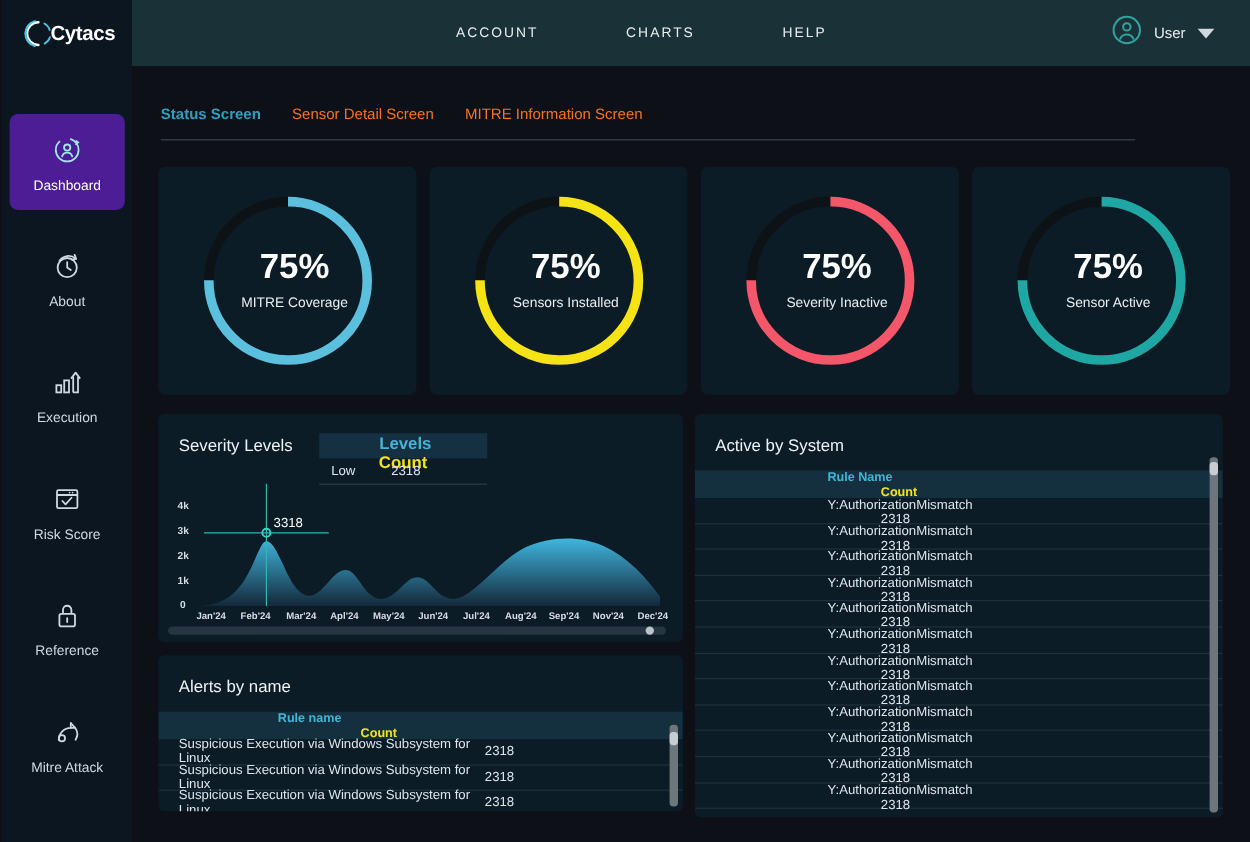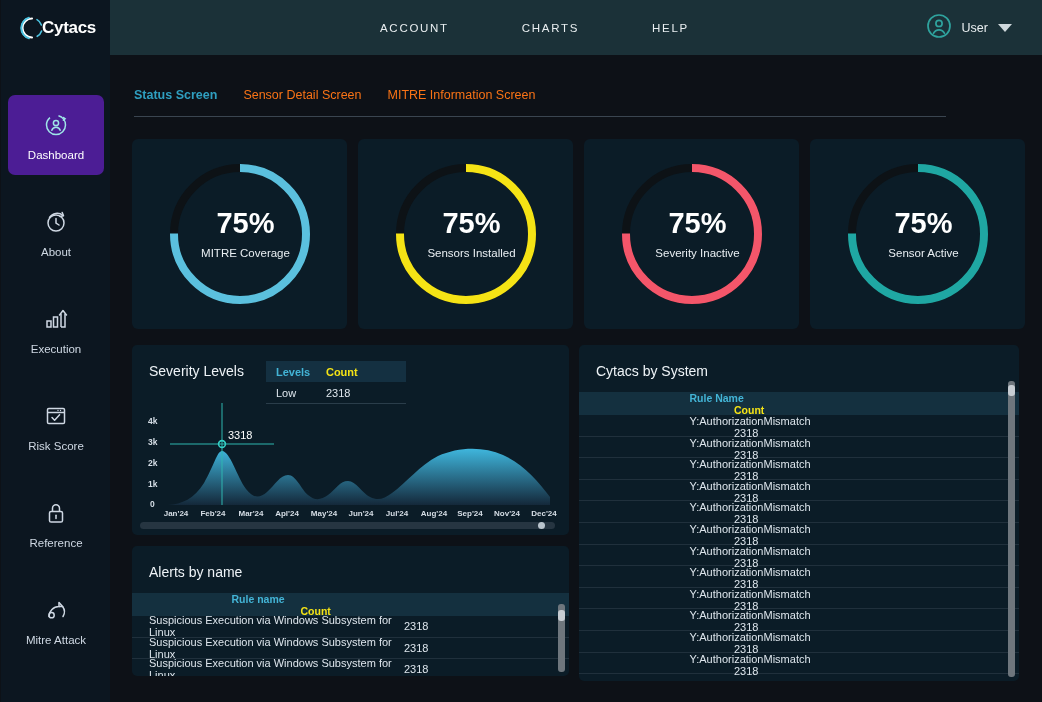--- a/index.html
+++ b/index.html
@@ -86,21 +86,21 @@
 
   .panel { background:#0b1c27; border-radius:5px; }
   .panel-title { font-size:14px; color:#eef3f7; padding:18px 0 0 17px; }
 
   
   #severity-panel { height:190px; position:relative; overflow:hidden; }
   .sev-head { display:flex; align-items:flex-start; }
   .legend-table { margin:16px 0 0 22px; width:140px; }
   .legend-head {
     display:flex; background:#143041; height:21px; align-items:center;
-    font-size:11px; font-weight:bold;
+    font-size:14px; font-weight:bold;flex-direction:column;
   }
   .legend-head .c1 { width:60px; padding-left:10px; color:#43b4d6; }
   .legend-head .c2 { color:#f5e315; }
   .legend-row {
     display:flex; height:22px; align-items:center; font-size:11px;
     color:#dfe7ee; border-bottom:1px solid #2a3d4a;
   }
   .legend-row .c1 { width:60px; padding-left:10px; }
   .chart-area { position:absolute; left:6px; top:58px; }
   .chart-scrollbar {
@@ -404,21 +404,21 @@
             <span class="c2">2318</span>
           </div>
           <div class="vscroll">
             <div class="thumb" style="top:6px"></div>
           </div>
         </div>
       </div>
 
       <div class="col-right">
         <div class="panel" id="alerts-sys-panel">
-          <div class="panel-title">Cytacs by System</div>
+          <div class="panel-title">Active by System</div>
           <div class="tbl-head">
             <span class="c1">Rule Name</span>
             <span class="c2">Count</span>
           </div>
           <div id="sys-rows">
               <div class="tbl-row">
                 <span class="c1">Y:AuthorizationMismatch</span>
                 <span class="c2">2318</span>
               </div>
               <div class="tbl-row">

